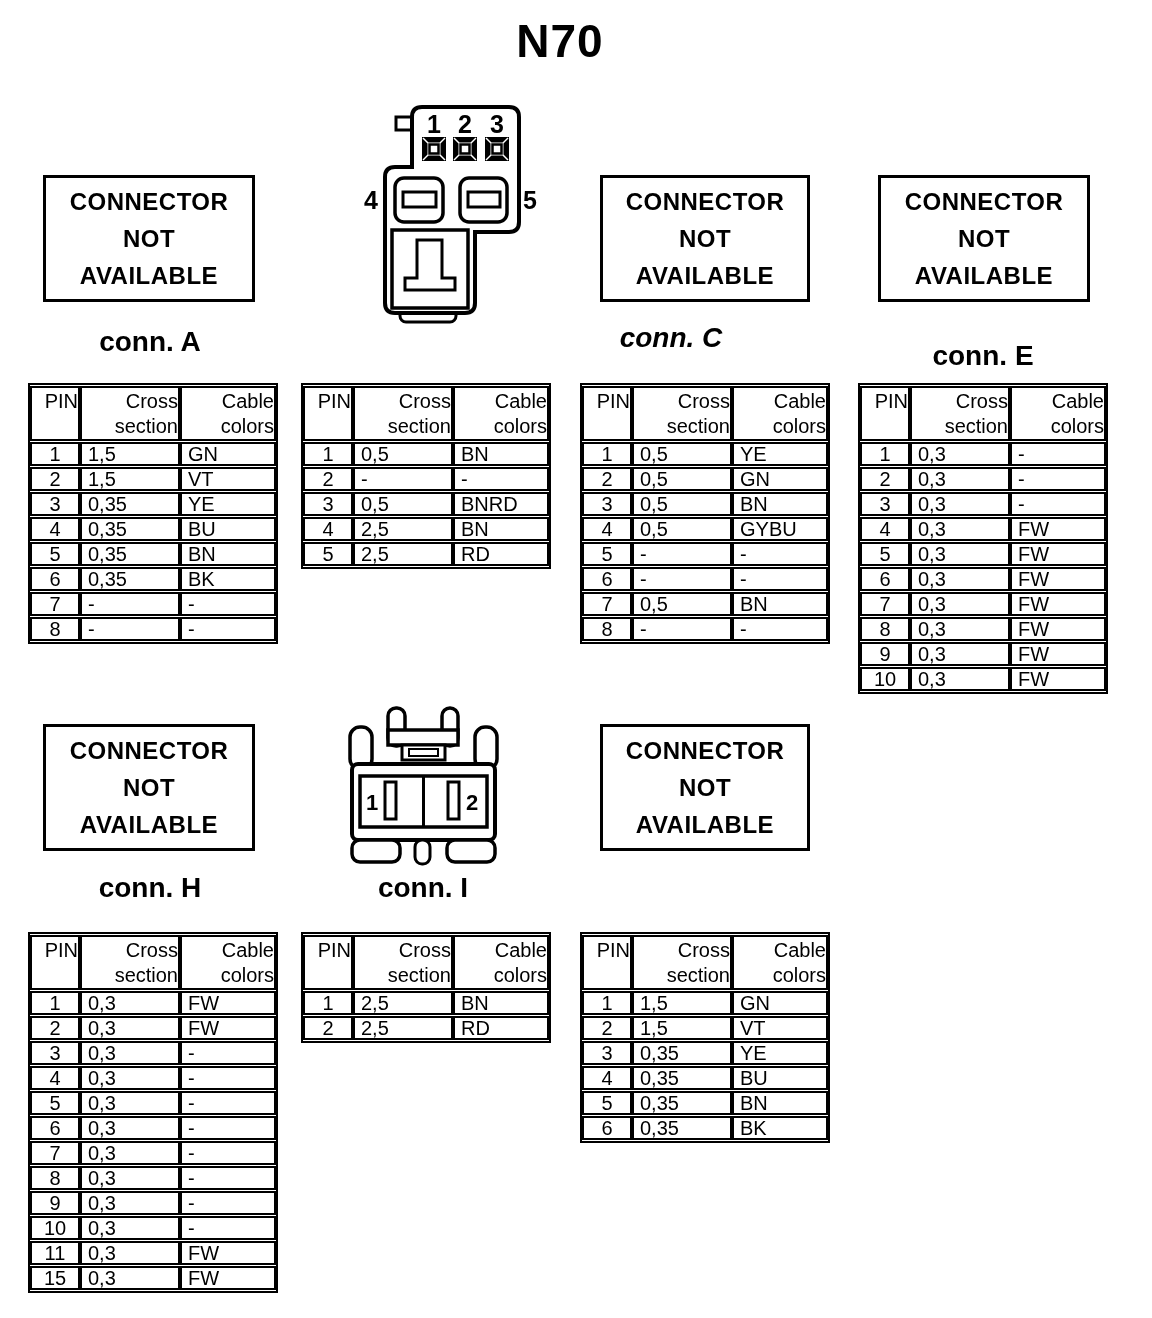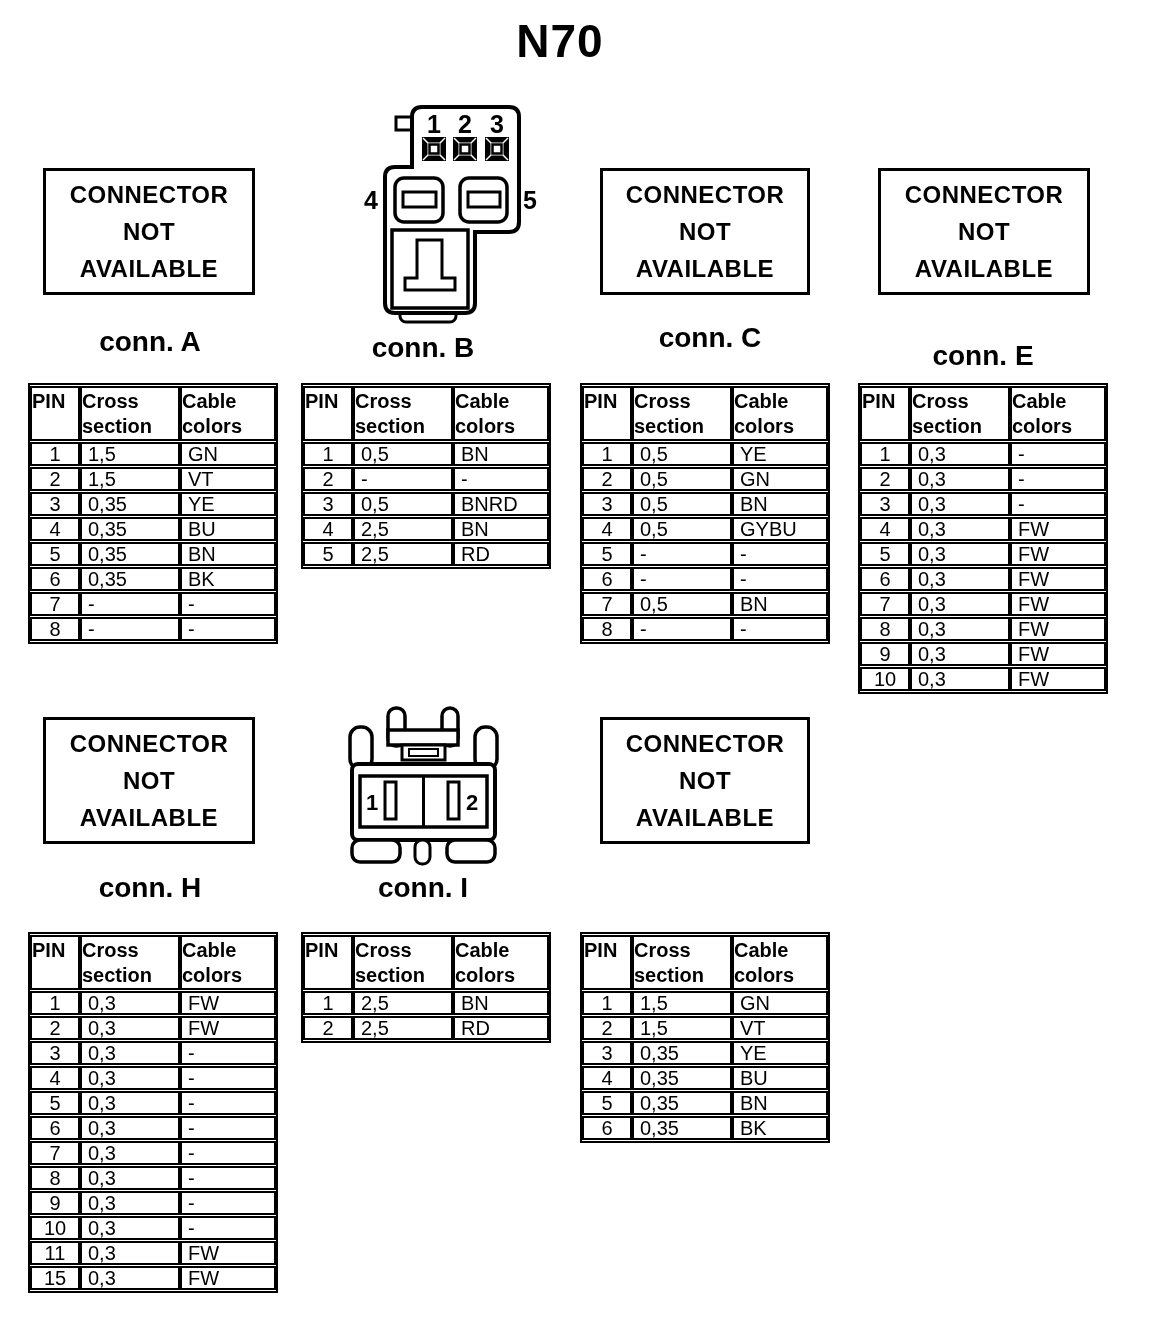--- a/index.html
+++ b/index.html
@@ -9,21 +9,21 @@
     font-family:"Liberation Sans", sans-serif;
     overflow:hidden;
   }
   .page-title {
     position:absolute; left:430px; top:14px; width:260px;
     text-align:center; font-size:46px; font-weight:bold; letter-spacing:1px;
   }
   .na-box {
     position:absolute; width:212px; height:127px;
     border:3px solid #000; box-sizing:border-box; background:#fff;
-    display:flex; align-items:center; justify-content:center; text-align:center;
+    display:flex; align-items:center; justify-content:center; text-align:center;margin-top:7px;
   }
   .na-text {
     font-weight:bold; font-size:24px; line-height:37px;
     letter-spacing:0.5px; white-space:pre-line;
   }
   .conn-title {
     position:absolute; width:244px; text-align:center;
     font-size:28px; font-weight:bold;
   }
   .drawing { position:absolute; }
@@ -33,31 +33,31 @@
     border:2px solid #000; background:#fff;
   }
   .pin-table col.col-pin   { width:50px; }
   .pin-table col.col-cross { width:100px; }
   .pin-table col.col-cable { width:96px; }
   .pin-table th, .pin-table td {
     border:2px solid #000; box-sizing:border-box;
     font-size:20px; padding:0; overflow:hidden; background:#fff;
   }
   .pin-table th {
-    font-weight:bold; vertical-align:top; text-align:left;
+    font-weight:normal; vertical-align:top; text-align:right;
     height:52px; line-height:25px; padding-top:1px;
   }
   .pin-table td { height:24px; line-height:19px; }
   .pin-table td.c-pin { text-align:center; }
   .pin-table td.c-val { text-align:left; padding-left:6px; }
   svg text { font-family:"Liberation Sans", sans-serif; font-weight:bold; }
   
   #title-a { left:28px;  top:326px; }
   #title-b { left:301px; top:332px; }
-  #title-c { left:588px; top:322px; }
+  #title-c { left:549px; top:322px;font-style:italic; }
   #title-e { left:858px; top:340px; width:250px; }
   #title-h { left:28px;  top:872px; }
   #title-i { left:301px; top:872px; }
   #title-j { left:580px; top:872px; }
   #table-a { left:28px;  top:383px; }
   #table-b { left:301px; top:383px; }
   #table-c { left:580px; top:383px; }
   #table-e { left:858px; top:383px; }
   #table-h { left:28px;  top:932px; }
   #table-i { left:301px; top:932px; }
@@ -175,21 +175,20 @@
       <rect x="99" y="138" width="48" height="22" rx="8" stroke-width="3.5"></rect>
       <rect x="67" y="138" width="15" height="24" rx="7" stroke-width="3"></rect>
     </g>
     <g fill="#000" font-size="22" text-anchor="middle">
       <text x="24" y="108">1</text>
       <text x="124" y="108">2</text>
     </g>
   </svg>
 
   <div class="conn-title" id="title-a">conn. A</div>
-  <div class="conn-title" id="title-b">conn. B</div>
   <div class="conn-title" id="title-c">conn. C</div>
   <div class="conn-title" id="title-e">conn. E</div>
   <div class="conn-title" id="title-i">conn. I</div>
   <div class="conn-title" id="title-h">conn. H</div>
 
   <table class="pin-table" id="table-a">
     <colgroup>
         <col class="col-pin">
         <col class="col-cross">
         <col class="col-cable">

